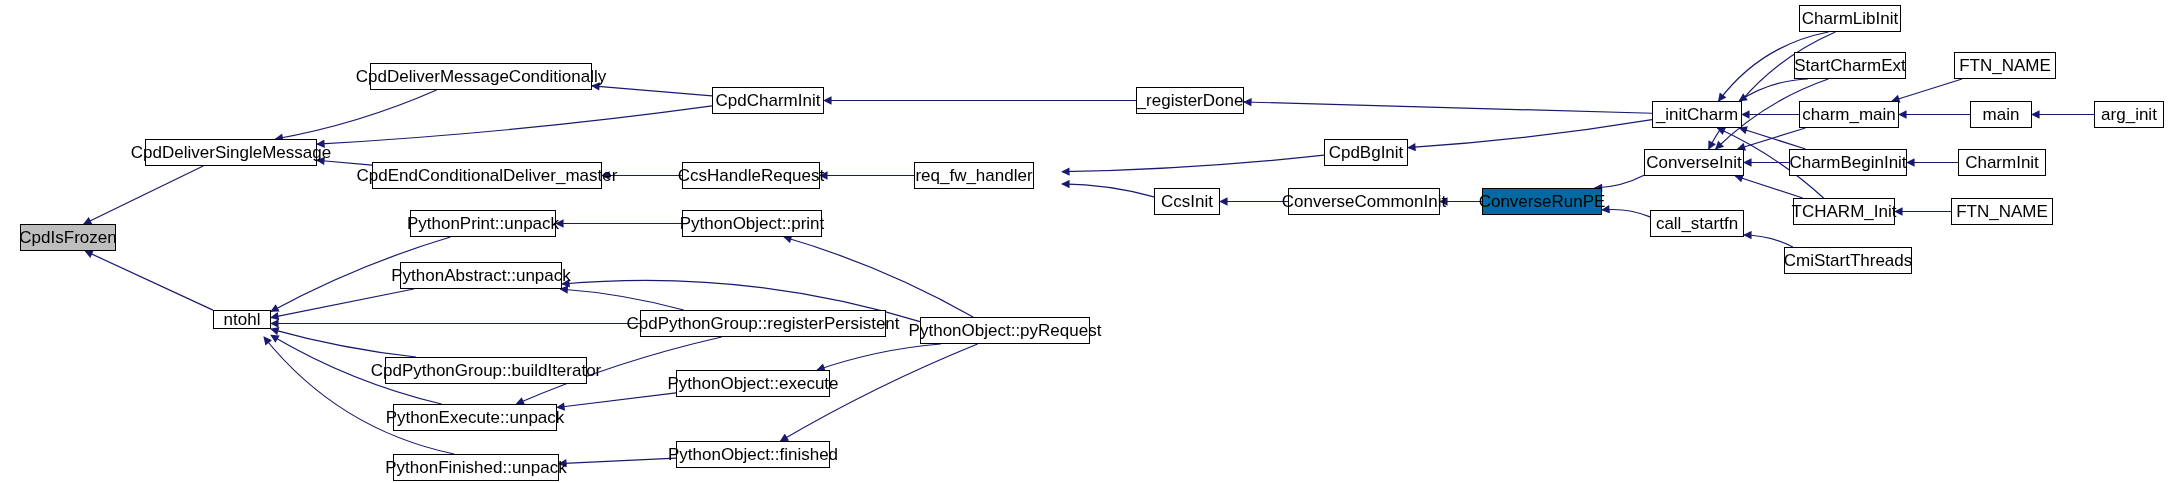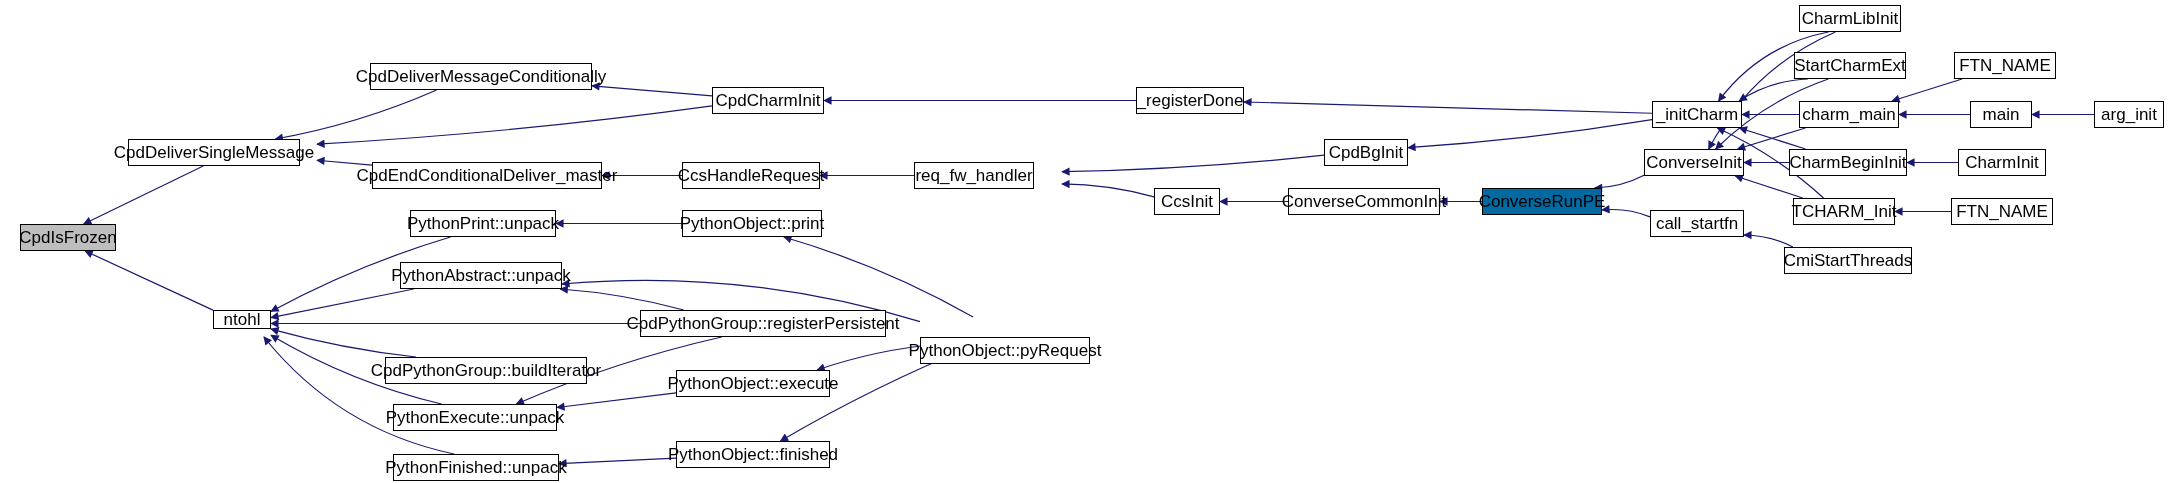--- a/index.html
+++ b/index.html
@@ -82,36 +82,36 @@
         <path d="M683.6875,310 Q623.0067960882901,293.58507298129524 560.3125,289" class="edge" stroke="#191970" marker-end="url(#arrow)"></path>
         <path d="M721.6382978723404,337 Q615.8971996845846,360.99354796979134 516.3617021276596,404" class="edge" stroke="#191970" marker-end="url(#arrow)"></path>
         <path d="M676,392.91726618705036 L557,407.4712230215827" class="edge" stroke="#191970" marker-end="url(#arrow)"></path>
         <path d="M940.8113207547169,344 Q877.3534818641876,349.1712722599109 817.1886792452831,370" class="edge" stroke="#191970" marker-end="url(#arrow)"></path>
         <path d="M676,458.1137184115523 L559,463.6046931407942" class="edge" stroke="#191970" marker-end="url(#arrow)"></path>
         <path d="M977.5645161290322,344 Q875.4679387902455,385.32194012211187 780.4354838709678,441" class="edge" stroke="#191970" marker-end="url(#arrow)"></path>
       </g>
   </svg>
   <div class="nodes" id="nodes-layer">
       <div class="node highlight" style="left: 20px; top: 224px; width: 96px; height: 27px; border-color: rgb(0, 0, 0); background: rgb(190, 190, 190);">CpdIsFrozen</div>
-      <div class="node" style="left: 128px; top: 139px; width: 172px; height: 27px; border-color: rgb(0, 0, 0); background: rgb(255, 255, 255);">CpdDeliverSingleMessage</div>
+      <div class="node" style="left: 145px; top: 139px; width: 172px; height: 27px; border-color: rgb(0, 0, 0); background: rgb(255, 255, 255);">CpdDeliverSingleMessage</div>
       <div class="node" style="left: 213px; top: 310px; width: 58px; height: 19px; border-color: rgb(0, 0, 0); background: rgb(255, 255, 255);">ntohl</div>
       <div class="node" style="left: 370px; top: 63px; width: 222px; height: 27px; border-color: rgb(0, 0, 0); background: rgb(255, 255, 255);">CpdDeliverMessageConditionally</div>
       <div class="node" style="left: 372px; top: 162px; width: 230px; height: 27px; border-color: rgb(0, 0, 0); background: rgb(255, 255, 255);">CpdEndConditionalDeliver_master</div>
       <div class="node" style="left: 410px; top: 210px; width: 146px; height: 27px; border-color: rgb(0, 0, 0); background: rgb(255, 255, 255);">PythonPrint::unpack</div>
       <div class="node" style="left: 400px; top: 262px; width: 162px; height: 27px; border-color: rgb(0, 0, 0); background: rgb(255, 255, 255);">PythonAbstract::unpack</div>
       <div class="node" style="left: 385px; top: 357px; width: 202px; height: 27px; border-color: rgb(0, 0, 0); background: rgb(255, 255, 255);">CpdPythonGroup::buildIterator</div>
       <div class="node" style="left: 393px; top: 404px; width: 164px; height: 27px; border-color: rgb(0, 0, 0); background: rgb(255, 255, 255);">PythonExecute::unpack</div>
       <div class="node" style="left: 393px; top: 454px; width: 166px; height: 27px; border-color: rgb(0, 0, 0); background: rgb(255, 255, 255);">PythonFinished::unpack</div>
       <div class="node" style="left: 712px; top: 87px; width: 112px; height: 27px; border-color: rgb(0, 0, 0); background: rgb(255, 255, 255);">CpdCharmInit</div>
       <div class="node" style="left: 682px; top: 162px; width: 138px; height: 27px; border-color: rgb(0, 0, 0); background: rgb(255, 255, 255);">CcsHandleRequest</div>
       <div class="node" style="left: 682px; top: 210px; width: 140px; height: 27px; border-color: rgb(0, 0, 0); background: rgb(255, 255, 255);">PythonObject::print</div>
       <div class="node" style="left: 640px; top: 310px; width: 246px; height: 27px; border-color: rgb(0, 0, 0); background: rgb(255, 255, 255);">CpdPythonGroup::registerPersistent</div>
       <div class="node" style="left: 676px; top: 370px; width: 154px; height: 27px; border-color: rgb(0, 0, 0); background: rgb(255, 255, 255);">PythonObject::execute</div>
       <div class="node" style="left: 676px; top: 441px; width: 154px; height: 27px; border-color: rgb(0, 0, 0); background: rgb(255, 255, 255);">PythonObject::finished</div>
-      <div class="node" style="left: 920px; top: 317px; width: 170px; height: 27px; border-color: rgb(0, 0, 0); background: rgb(255, 255, 255); margin-top: 20px;">PythonObject::pyRequest</div>
+      <div class="node" style="left: 920px; top: 317px; width: 170px; height: 27px; border-color: rgb(0, 0, 0); background: rgb(255, 255, 255);">PythonObject::pyRequest</div>
       <div class="node" style="left: 1136px; top: 87px; width: 108px; height: 27px; border-color: rgb(0, 0, 0); background: rgb(255, 255, 255);">_registerDone</div>
       <div class="node" style="left: 914px; top: 162px; width: 120px; height: 27px; border-color: rgb(0, 0, 0); background: rgb(255, 255, 255);">req_fw_handler</div>
       <div class="node" style="left: 1324px; top: 139px; width: 84px; height: 27px; border-color: rgb(0, 0, 0); background: rgb(255, 255, 255);">CpdBgInit</div>
       <div class="node" style="left: 1154px; top: 188px; width: 66px; height: 27px; border-color: rgb(0, 0, 0); background: rgb(255, 255, 255);">CcsInit</div>
       <div class="node" style="left: 1288px; top: 188px; width: 152px; height: 27px; border-color: rgb(0, 0, 0); background: rgb(255, 255, 255);">ConverseCommonInit</div>
       <div class="node" style="left: 1482px; top: 188px; width: 120px; height: 27px; border-color: rgb(0, 0, 0); background: #0369a1;">ConverseRunPE</div>
       <div class="node" style="left: 1652px; top: 101px; width: 90px; height: 27px; border-color: rgb(0, 0, 0); background: rgb(255, 255, 255);">_initCharm</div>
       <div class="node" style="left: 1644px; top: 149px; width: 100px; height: 27px; border-color: rgb(0, 0, 0); background: rgb(255, 255, 255);">ConverseInit</div>
       <div class="node" style="left: 1650px; top: 210px; width: 94px; height: 27px; border-color: rgb(0, 0, 0); background: rgb(255, 255, 255);">call_startfn</div>
       <div class="node" style="left: 1799px; top: 5px; width: 102px; height: 27px; border-color: rgb(0, 0, 0); background: rgb(255, 255, 255);">CharmLibInit</div>

